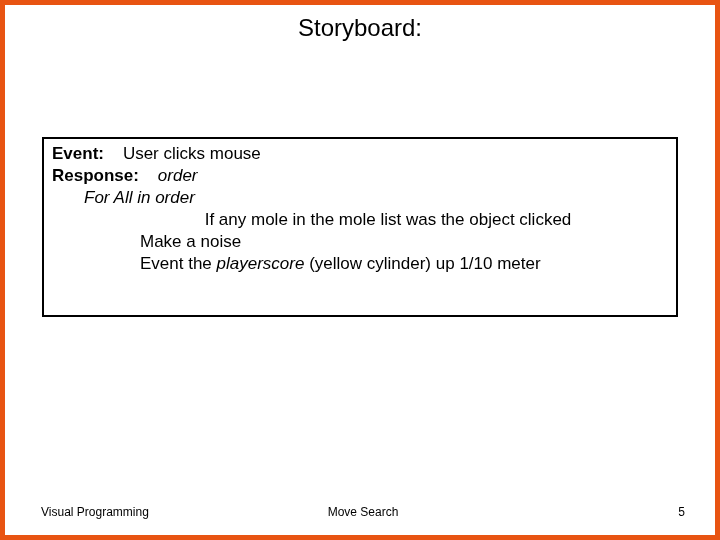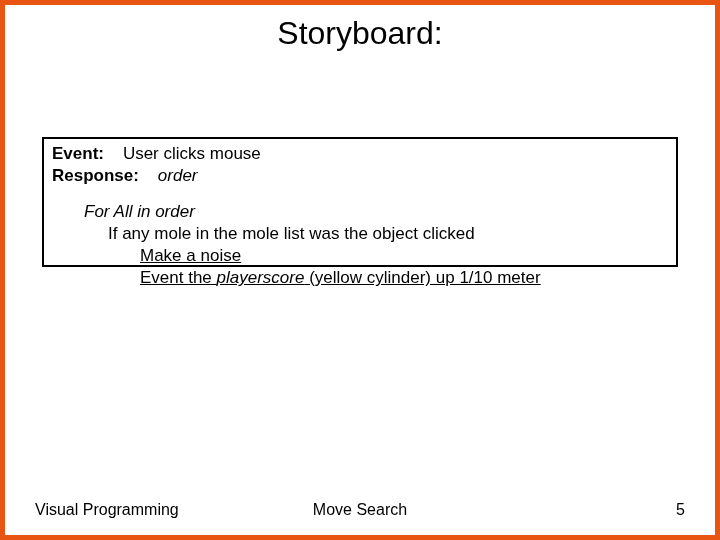--- a/index.html
+++ b/index.html
@@ -6,49 +6,49 @@
   html, body { width: 720px; height: 540px; overflow: hidden; }
   body {
     background: #ffffff;
     border: 5px solid #e85412;
     font-family: Arial, Helvetica, sans-serif;
     position: relative;
     color: #000;
   }
   .title {
     text-align: center;
-    font-size: 32px;
+    font-size: 24px;
     font-weight: 400;
     line-height: 1.25;
     margin-top: 8px;
     font-family: Arial, Helvetica, sans-serif;
   }
   .content-box {
     position: absolute;
     left: 37px;
     top: 132px;
     width: 636px;
-    height: 130px;
+    height: 180px;
     border: 2px solid #000;
     padding: 4px 8px 8px 8px;
     font-size: 17px;
     line-height: 1.3;
   }
   .row { white-space: nowrap; }
   .bold { font-weight: 700; }
   .italic { font-style: italic; }
-  .indent1 { padding-left: 32px; margin-top: 14px; }
-  .indent2 { padding-left: 56px; }
-  .indent3 { padding-left: 88px; text-decoration: underline; }
+  .indent1 { padding-left: 32px; }
+  .indent2 { padding-left: 56px; text-align: center; }
+  .indent3 { padding-left: 88px; }
   .footer {
     position: absolute;
-    left: 0; right: 0;
+    left: 6px; right: 0;
     bottom: 16px;
     padding: 0 30px 0 30px;
-    font-size: 16px;
+    font-size: 12px;
     display: flex;
     justify-content: space-between;
     align-items: baseline;
   }
   .footer-center {
     position: absolute;
     left: 50%;
     transform: translateX(-50%);
   }
 </style>

